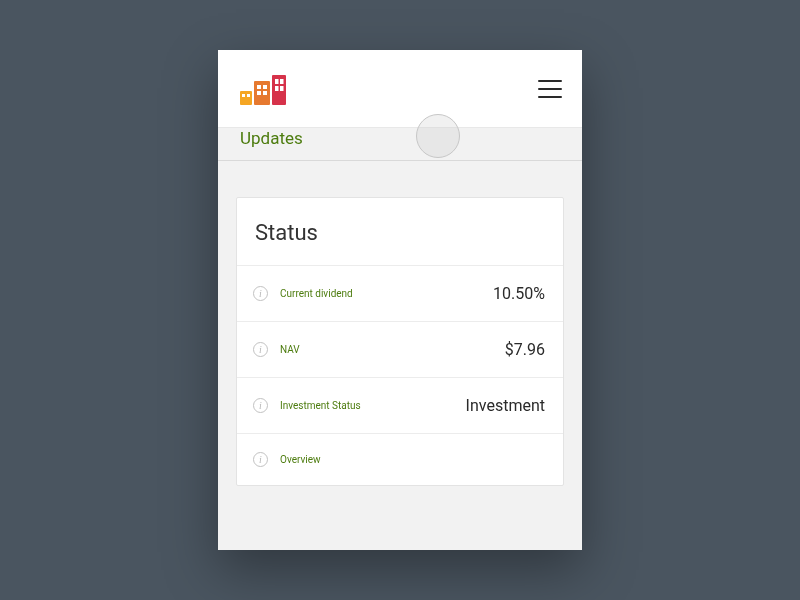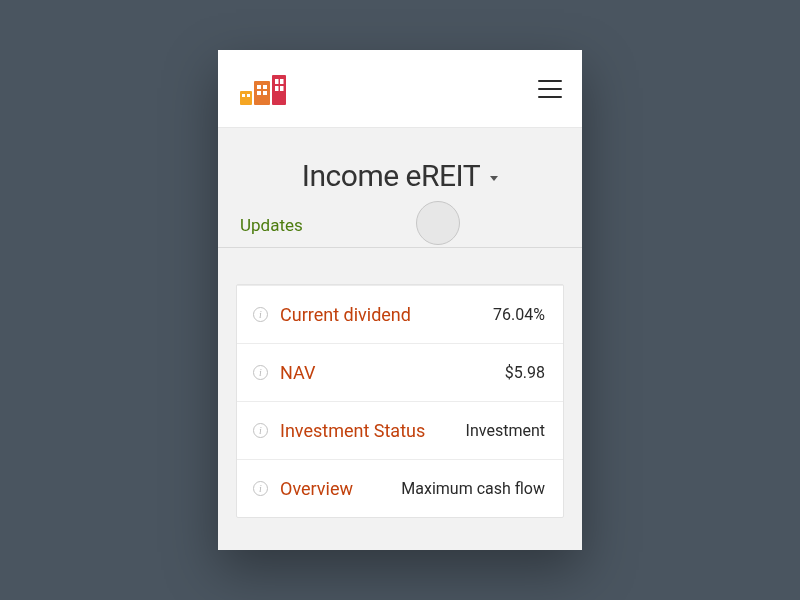--- a/index.html
+++ b/index.html
@@ -118,21 +118,21 @@
     width: 15px; height: 15px;
     border: 1px solid #c2c2c2;
     border-radius: 50%;
     display: flex; align-items: center; justify-content: center;
     font-size: 10px;
     color: #b8b8b8;
     font-style: italic;
     font-family: Georgia, serif;
     flex-shrink: 0;
   }
-  .row-label { font-size: 18px; color: #c2410c; }
+  .row-label { font-size: 10px; color: #4d7c0f; }
   .row-value { font-size: 16px; color: #2a2a2a; }
   
   .device { height: 500px; overflow: hidden; }
 </style>
 </head>
 <body>
 
 <div class="device">
 
   <div class="header">
@@ -162,59 +162,55 @@
         <rect x="42" y="15" width="3.5" height="5" fill="#fff"></rect>
       </svg>
     </span>
     <div class="hamburger">
       <span></span>
         <span></span>
         <span></span>
     </div>
   </div>
 
-  <div class="title-row">
-    <h1>Income eREIT</h1>
-    <span class="dropdown-caret"></span>
-  </div>
 
   <div class="tabs">
     <div class="tab">Updates</div>
     <div class="touch-circle"></div>
   </div>
 
   <div class="card">
+    <div class="card-title">Status</div>
 
     <div class="row">
       <div class="row-left">
         <span class="info-icon">i</span>
         <span class="row-label">Current dividend</span>
       </div>
-      <span class="row-value">76.04%</span>
+      <span class="row-value">10.50%</span>
     </div>
 
     <div class="row">
       <div class="row-left">
         <span class="info-icon">i</span>
         <span class="row-label">NAV</span>
       </div>
-      <span class="row-value">$5.98</span>
+      <span class="row-value">$7.96</span>
     </div>
 
     <div class="row">
       <div class="row-left">
         <span class="info-icon">i</span>
         <span class="row-label">Investment Status</span>
       </div>
       <span class="row-value">Investment</span>
     </div>
 
     <div class="row">
       <div class="row-left">
         <span class="info-icon">i</span>
         <span class="row-label">Overview</span>
       </div>
-      <span class="row-value">Maximum cash flow</span>
     </div>
 
   </div>
 
 </div>
 
 </body></html>

